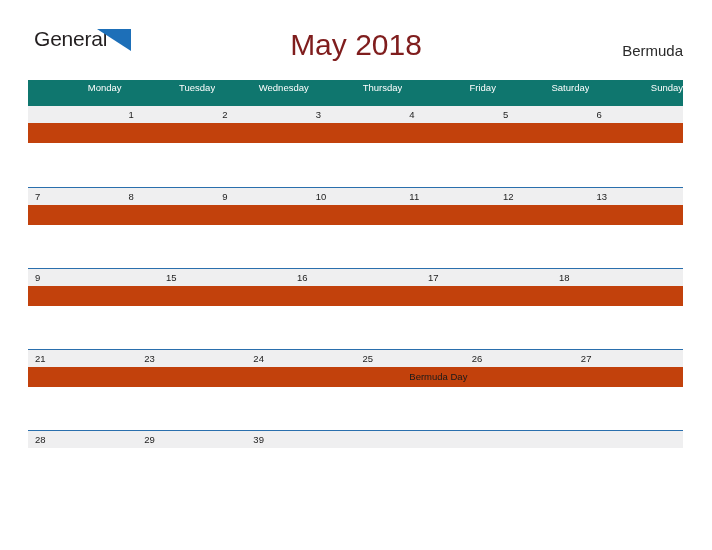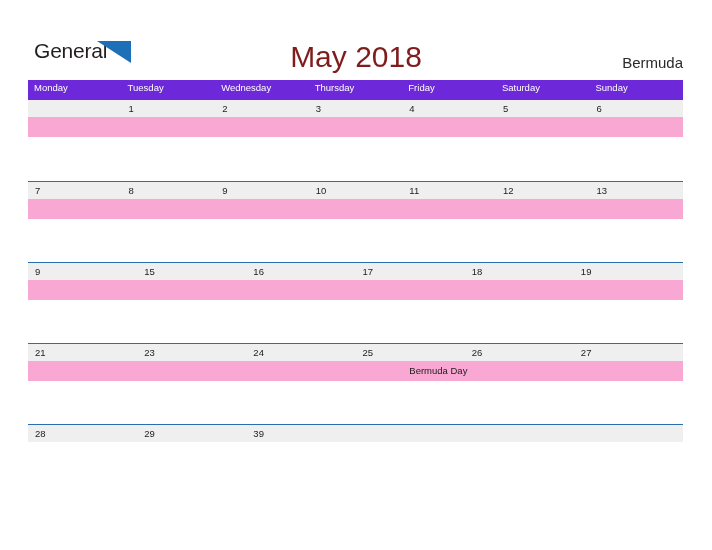--- a/index.html
+++ b/index.html
@@ -16,21 +16,20 @@
     overflow: hidden;
     position: relative;
   }
 
   
   .page-header {
     position: relative;
     height: 58px;
     padding: 22px 12px 0 28px;
     box-sizing: border-box;
-    margin-top: 12px;
   }
 
   .brand-logo {
     position: absolute;
     left: 34px;
     top: 28px;
     width: 120px;
     height: 42px;
     line-height: 1;
     user-select: none;
@@ -86,22 +85,23 @@
   
   .calendar {
     position: absolute;
     left: 28px;
     top: 80px;
     width: 655px;
   }
 
   .weekday-header {
     display: flex;
-    background: #6d28d9;
-    height: 20px;
+    background: #0f766e;
+    height: 26px;
+    text-align: right;
   }
   .weekday-cell {
     flex: 1 1 0;
     color: #ffffff;
     font-size: 9.5px;
     line-height: 16px;
     padding-left: 6px;
     box-sizing: border-box;
     white-space: nowrap;
     overflow: hidden;
@@ -132,21 +132,21 @@
     line-height: 17px;
     color: #222222;
     padding-left: 7px;
     box-sizing: border-box;
   }
   .day-num-cell.empty { color: transparent; }
 
   .event-strip {
     display: flex;
     height: 20px;
-    background: #f9a8d4;
+    background: #c2410c;
   }
   .event-cell {
     flex: 1 1 0;
     font-size: 9.5px;
     line-height: 19px;
     color: #1a1a1a;
     padding-left: 7px;
     box-sizing: border-box;
     white-space: nowrap;
     overflow: hidden;
@@ -219,21 +219,20 @@
           <div class="event-cell"></div>
         </div>
       </div>
       <div class="week-row">
         <div class="day-strip">
           <div class="day-num-cell">9</div>
           <div class="day-num-cell">15</div>
           <div class="day-num-cell">16</div>
           <div class="day-num-cell">17</div>
           <div class="day-num-cell">18</div>
-          <div class="day-num-cell">19</div>
         </div>
         <div class="event-strip">
           <div class="event-cell"></div>
           <div class="event-cell"></div>
           <div class="event-cell"></div>
           <div class="event-cell"></div>
           <div class="event-cell"></div>
           <div class="event-cell"></div>
           <div class="event-cell"></div>
         </div>

